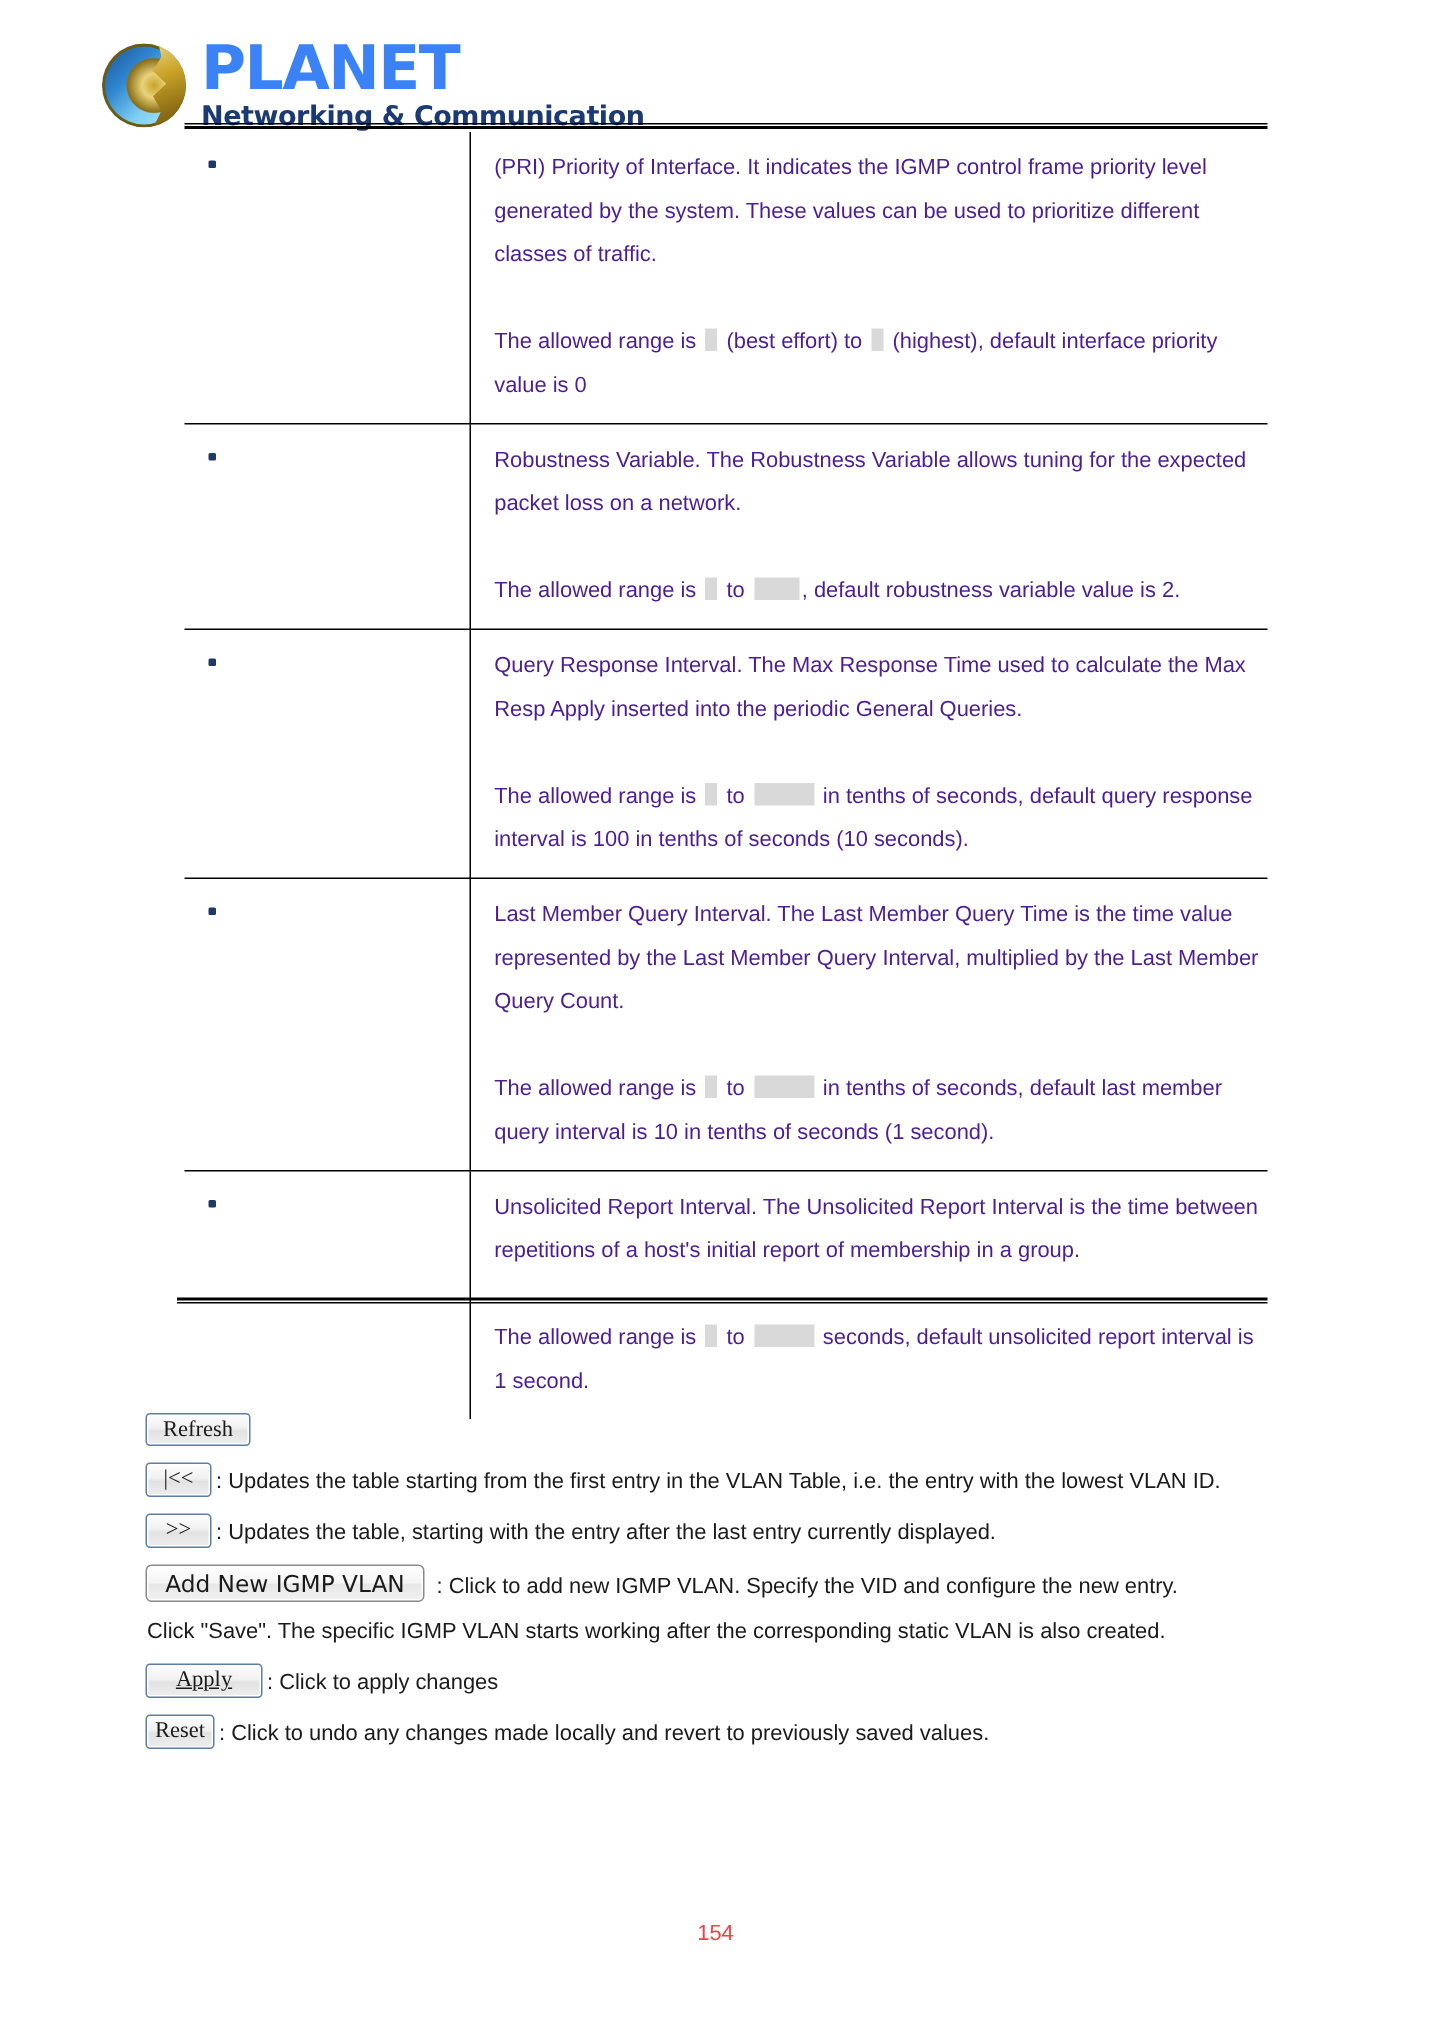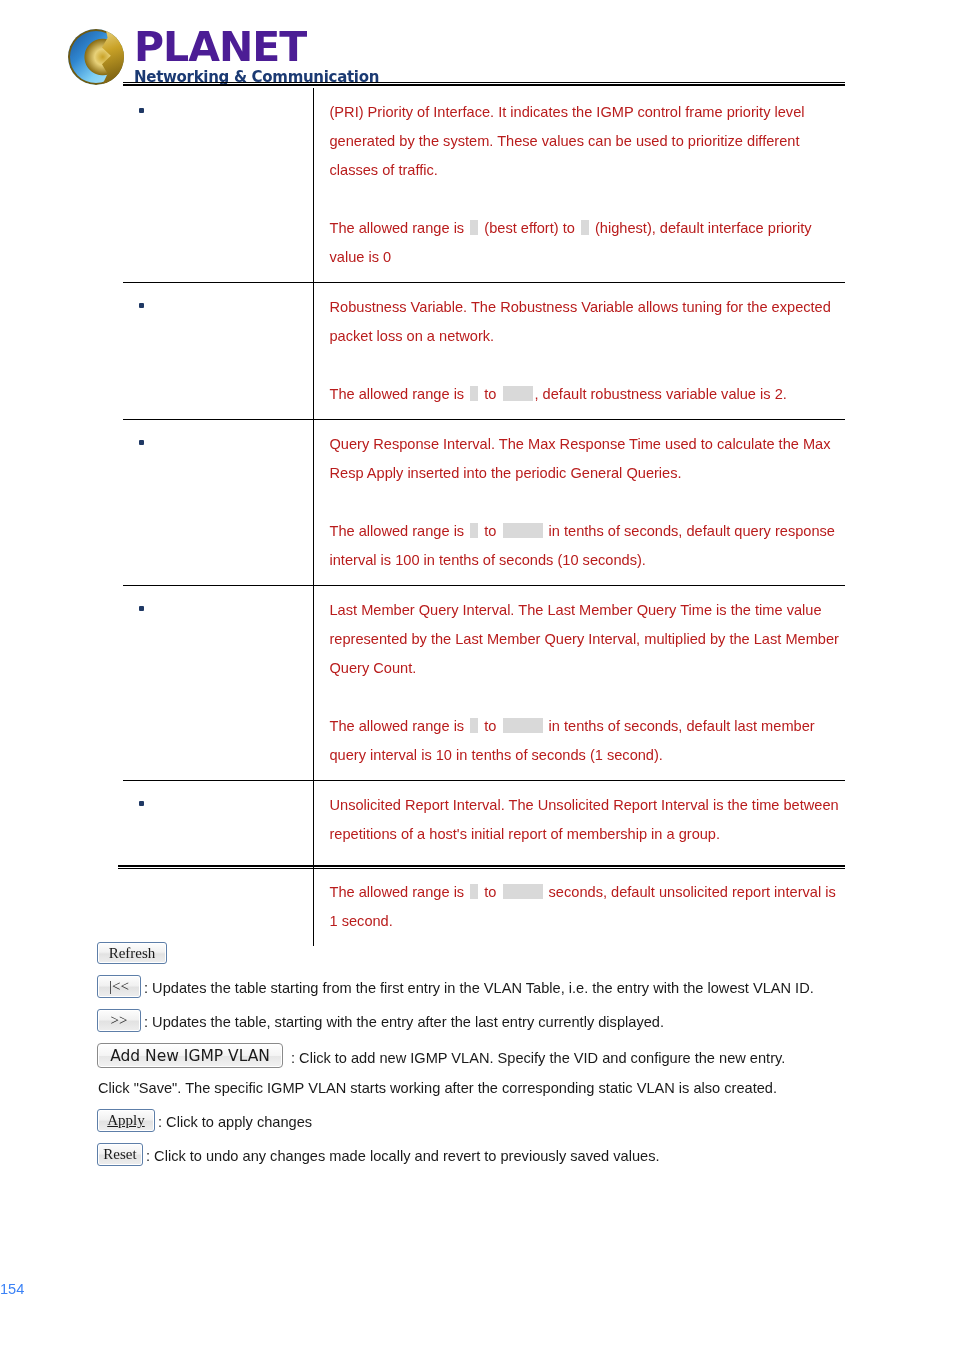--- a/index.html
+++ b/index.html
@@ -50,27 +50,27 @@
     margin-left: 10px;
     display: flex;
     flex-direction: column;
     justify-content: center;
   }
   .logo-word {
     font-family: "DejaVu Sans", sans-serif;
     font-weight: bold;
     font-size: 41px;
     letter-spacing: -1px;
-    color: #4c1d95;
+    color: #3b82f6;
     line-height: 0.95;
   }
   .logo-tagline {
     font-family: "DejaVu Sans", sans-serif;
     font-weight: bold;
-    font-size: 15px;
+    font-size: 18px;
     color: #1b3a73;
     letter-spacing: -0.3px;
     margin-top: 2px;
   }
 
   
   .desc-table {
     position: absolute;
     left: 123px;
     top: 88px;
@@ -98,21 +98,21 @@
     width: 5px;
     height: 5px;
     background: #1f3864;
     border-radius: 1px;
     margin-left: 6px;
     vertical-align: middle;
   }
   .desc-p {
     font-size: 14.6px;
     line-height: 29px;
-    color: #b91c1c;
+    color: #4c1d95;
     font-family: "Liberation Sans", sans-serif;
   }
   .desc-p + .desc-p { margin-top: 29px; }
 
   
   .blank {
     display: inline-block;
     background: #d9d9d9;
     height: 15px;
     vertical-align: -2px;
@@ -191,21 +191,21 @@
   }
   .ui-btn.addvlan {
     width: 186px; height: 25px;
     font-family: "DejaVu Sans", sans-serif;
     font-size: 15.5px;
     border-color: #8a8a8a;
     border-radius: 4px;
     background: linear-gradient(180deg, #ffffff 0%, #f4f4f4 50%, #e6e6e6 52%, #f2f2f2 100%);
   }
   .ui-btn.apply {
-    width: 58px; height: 23px;
+    width: 78px; height: 23px;
     font-family: "Liberation Serif", serif;
     font-size: 15px;
     text-decoration: underline;
   }
   .ui-btn.reset {
     width: 46px; height: 23px;
     font-family: "Liberation Serif", serif;
     font-size: 15px;
   }
 
@@ -215,23 +215,23 @@
     margin: 10px 0 8px 1px;
     line-height: 20px;
   }
 
   
   .page-number {
     position: absolute;
     left: 0;
     right: 0;
     top: 1281px;
-    text-align: left;
+    text-align: center;
     font-size: 14.6px;
-    color: #3b82f6;
+    color: #ef4444;
   }
 </style>
 </head>
 <body>
 
 <div class="header">
   <div class="logo-mark"></div>
   <div class="logo-text-wrap">
     <div class="logo-word">PLANET</div>
     <div class="logo-tagline">Networking &amp; Communication</div>

